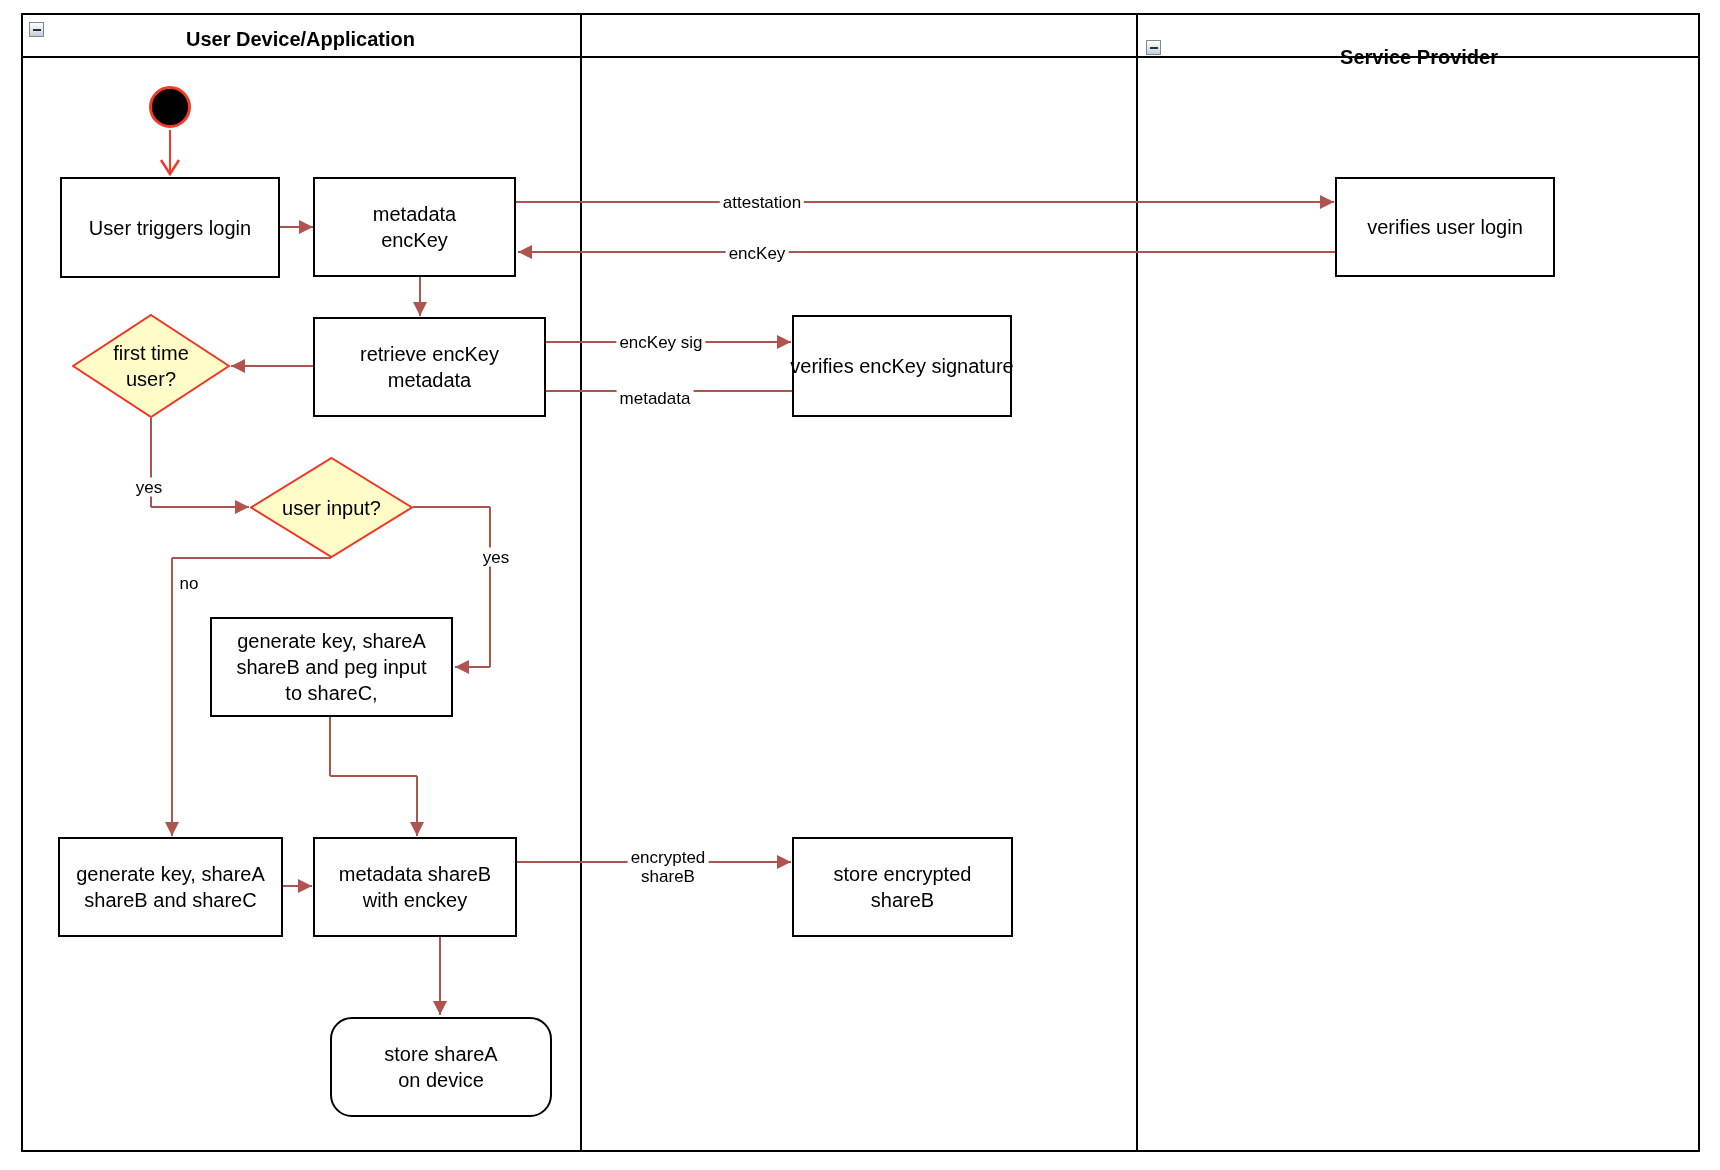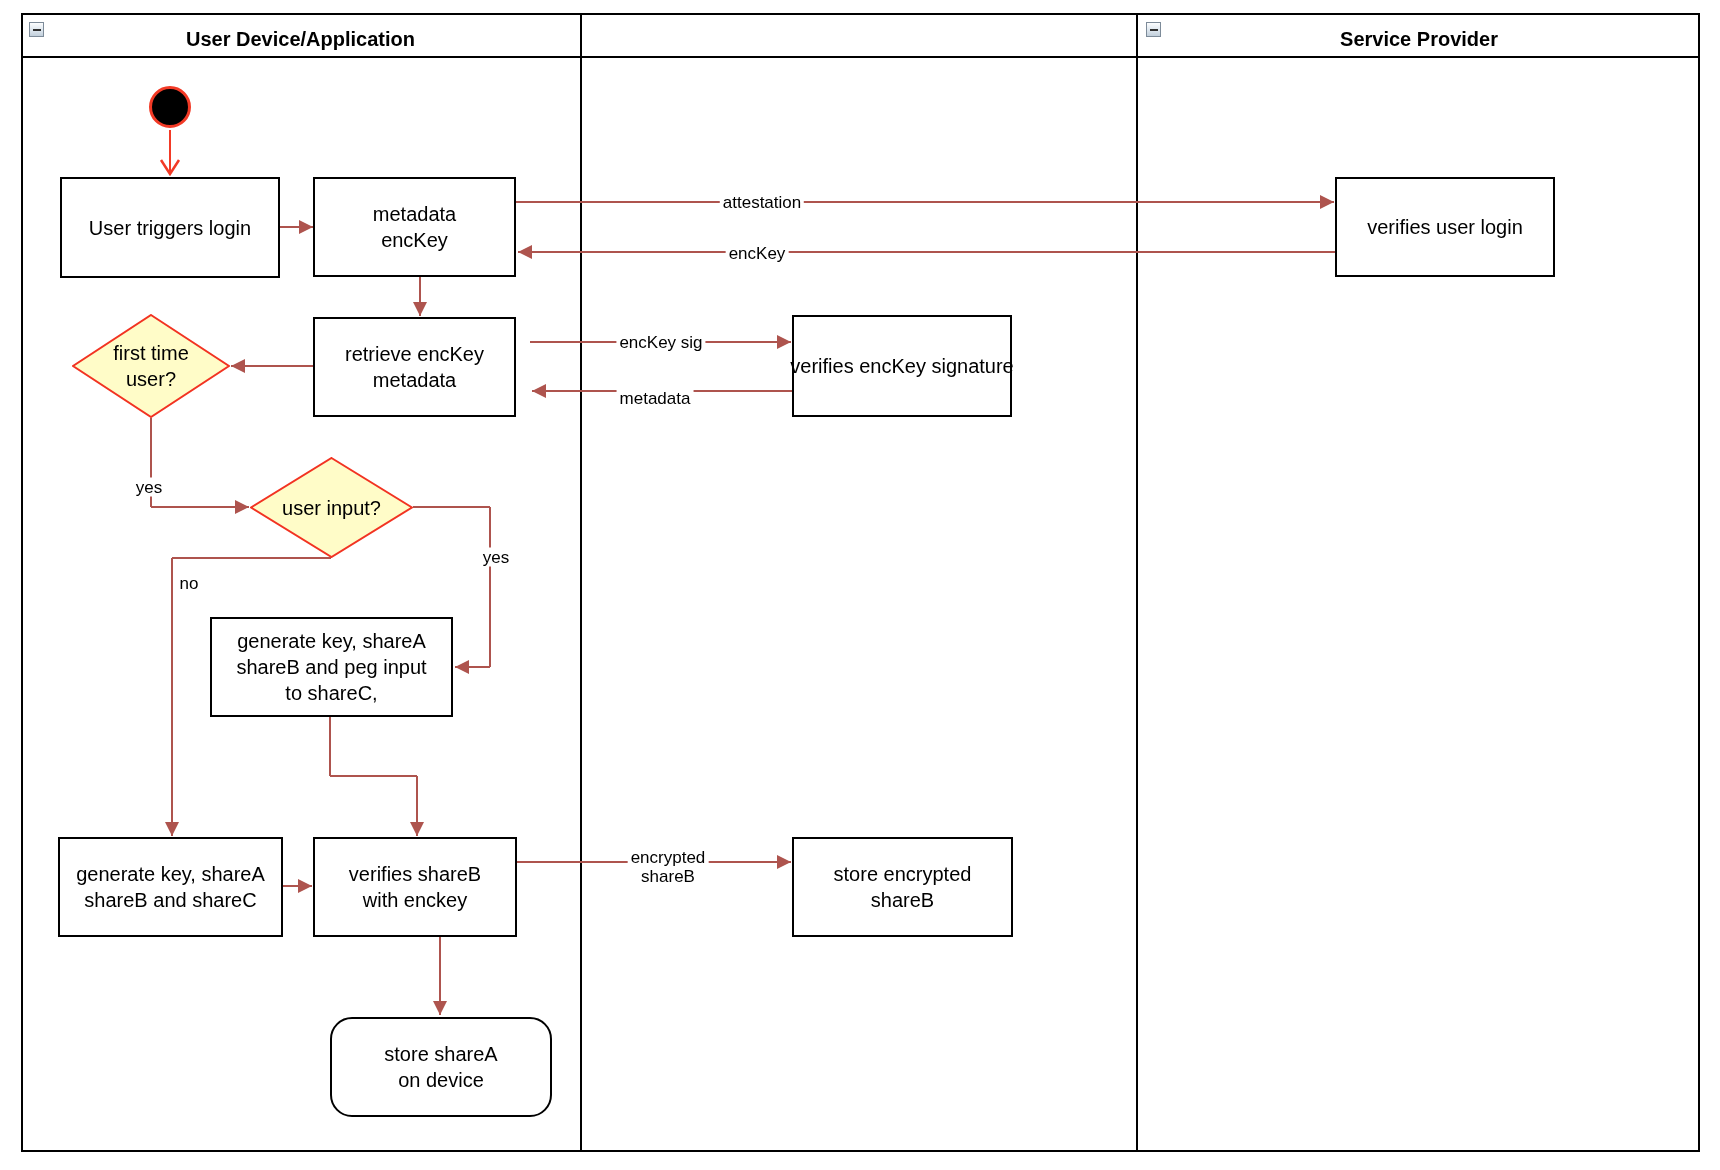--- a/index.html
+++ b/index.html
@@ -41,21 +41,21 @@
   <div class="struct hline" id="header-line" style="left: 21px; top: 56px; width: 1679px;"></div>
   <div class="struct vline" id="divider-1" style="left: 580px; top: 13px; height: 1139px;"></div>
   <div class="struct vline" id="divider-2" style="left: 1136px; top: 13px; height: 1139px;"></div>
 
   <div class="lane-header" id="lane-header-1" style="left: 21px; width: 559px;">
     <span class="collapse-btn">
       <span class="minus-bar"></span>
     </span>
     <span class="lane-title">User Device/Application</span>
   </div>
-  <div class="lane-header" id="lane-header-3" style="left: 1138px; width: 562px;">
+  <div class="lane-header" id="lane-header-3" style="left: 1138px; width: 562px; margin-top: 18px;">
     <span class="collapse-btn">
       <span class="minus-bar"></span>
     </span>
     <span class="lane-title">Service Provider</span>
   </div>
 
   <div id="edges-layer">
       <div class="edge-seg" style="background: rgb(242, 58, 38); left: 169px; top: 130px; width: 2px; height: 43px;"></div>
       <svg width="24" height="18" style="position: absolute; left: 158px; top: 158px;">
         <path d="M3,2 L12,16 L21,2" fill="none" stroke="#F23A26" stroke-width="2.5"></path>
@@ -103,37 +103,37 @@
 shareB</div>
       <div class="edge-seg" style="background: rgb(174, 84, 78); left: 439px; top: 937px; width: 2px; height: 78px;"></div>
       <div class="arrowhead" style="border-left: 7px solid transparent; border-right: 7px solid transparent; border-top: 14px solid rgb(174, 84, 78); left: 433px; top: 1001px;"></div>
     </div>
   <div id="nodes-layer">
       <div class="node-start" style="border: 3px solid rgb(242, 58, 38); left: 149px; top: 86px; width: 42px; height: 42px; position: absolute;"></div>
       <div class="node-box" style="border-color: rgb(0, 0, 0); background: rgb(255, 255, 255); left: 60px; top: 177px; width: 220px; height: 101px; position: absolute;"><span>User triggers login</span></div>
       <div class="node-box" style="border-color: rgb(0, 0, 0); background: rgb(255, 255, 255); left: 313px; top: 177px; width: 203px; height: 100px; position: absolute;"><span>metadata
 encKey</span></div>
       <div class="node-box" style="border-color: rgb(0, 0, 0); background: rgb(255, 255, 255); left: 1335px; top: 177px; width: 220px; height: 100px; position: absolute;"><span>verifies user login</span></div>
-      <div class="node-box" style="border-color: rgb(0, 0, 0); background: rgb(255, 255, 255); left: 313px; top: 317px; width: 203px; height: 100px; position: absolute;"><span>retrieve encKey
+      <div class="node-box" style="border-color: rgb(0, 0, 0); background: rgb(255, 255, 255); left: 313px; top: 317px; width: 233px; height: 100px; position: absolute;"><span>retrieve encKey
 metadata</span></div>
       <div class="node-box nowrap" style="border-color: rgb(0, 0, 0); background: rgb(255, 255, 255); left: 792px; top: 315px; width: 220px; height: 102px; position: absolute;">
         <span>verifies encKey signature</span>
       </div>
       <div class="node-diamond" style="left: 72px; top: 314px; width: 158px; height: 104px; position: absolute;"><svg width="158" height="104">
           <polygon points="79,1 157,52 79,103 1,52" fill="#FFFCC8" stroke="#F23322" stroke-width="2"></polygon>
         </svg><div class="dlabel">first time
 user?</div></div>
       <div class="node-diamond" style="left: 250px; top: 457px; width: 163px; height: 101px; position: absolute;"><svg width="163" height="101">
           <polygon points="81.5,1 162,50.5 81.5,100 1,50.5" fill="#FFFCC8" stroke="#F23322" stroke-width="2"></polygon>
         </svg><div class="dlabel">user input?</div></div>
       <div class="node-box" style="border-color: rgb(0, 0, 0); background: rgb(255, 255, 255); left: 210px; top: 617px; width: 243px; height: 100px; position: absolute;"><span>generate key, shareA
 shareB and peg input
 to shareC,</span></div>
       <div class="node-box" style="border-color: rgb(0, 0, 0); background: rgb(255, 255, 255); left: 58px; top: 837px; width: 225px; height: 100px; position: absolute;"><span>generate key, shareA
 shareB and shareC</span></div>
-      <div class="node-box" style="border-color: rgb(0, 0, 0); background: rgb(255, 255, 255); left: 313px; top: 837px; width: 204px; height: 100px; position: absolute;"><span>verifies shareB
+      <div class="node-box" style="border-color: rgb(0, 0, 0); background: rgb(255, 255, 255); left: 313px; top: 837px; width: 204px; height: 100px; position: absolute;"><span>metadata shareB
 with enckey</span></div>
       <div class="node-box" style="border-color: rgb(0, 0, 0); background: rgb(255, 255, 255); left: 792px; top: 837px; width: 221px; height: 100px; position: absolute;"><span>store encrypted
 shareB</span></div>
       <div class="node-box" style="border-color: rgb(0, 0, 0); background: rgb(255, 255, 255); left: 330px; top: 1017px; width: 222px; height: 100px; position: absolute; border-radius: 22px;"><span>store shareA
 on device</span></div>
     </div>
 </div>
 
 </body></html>

